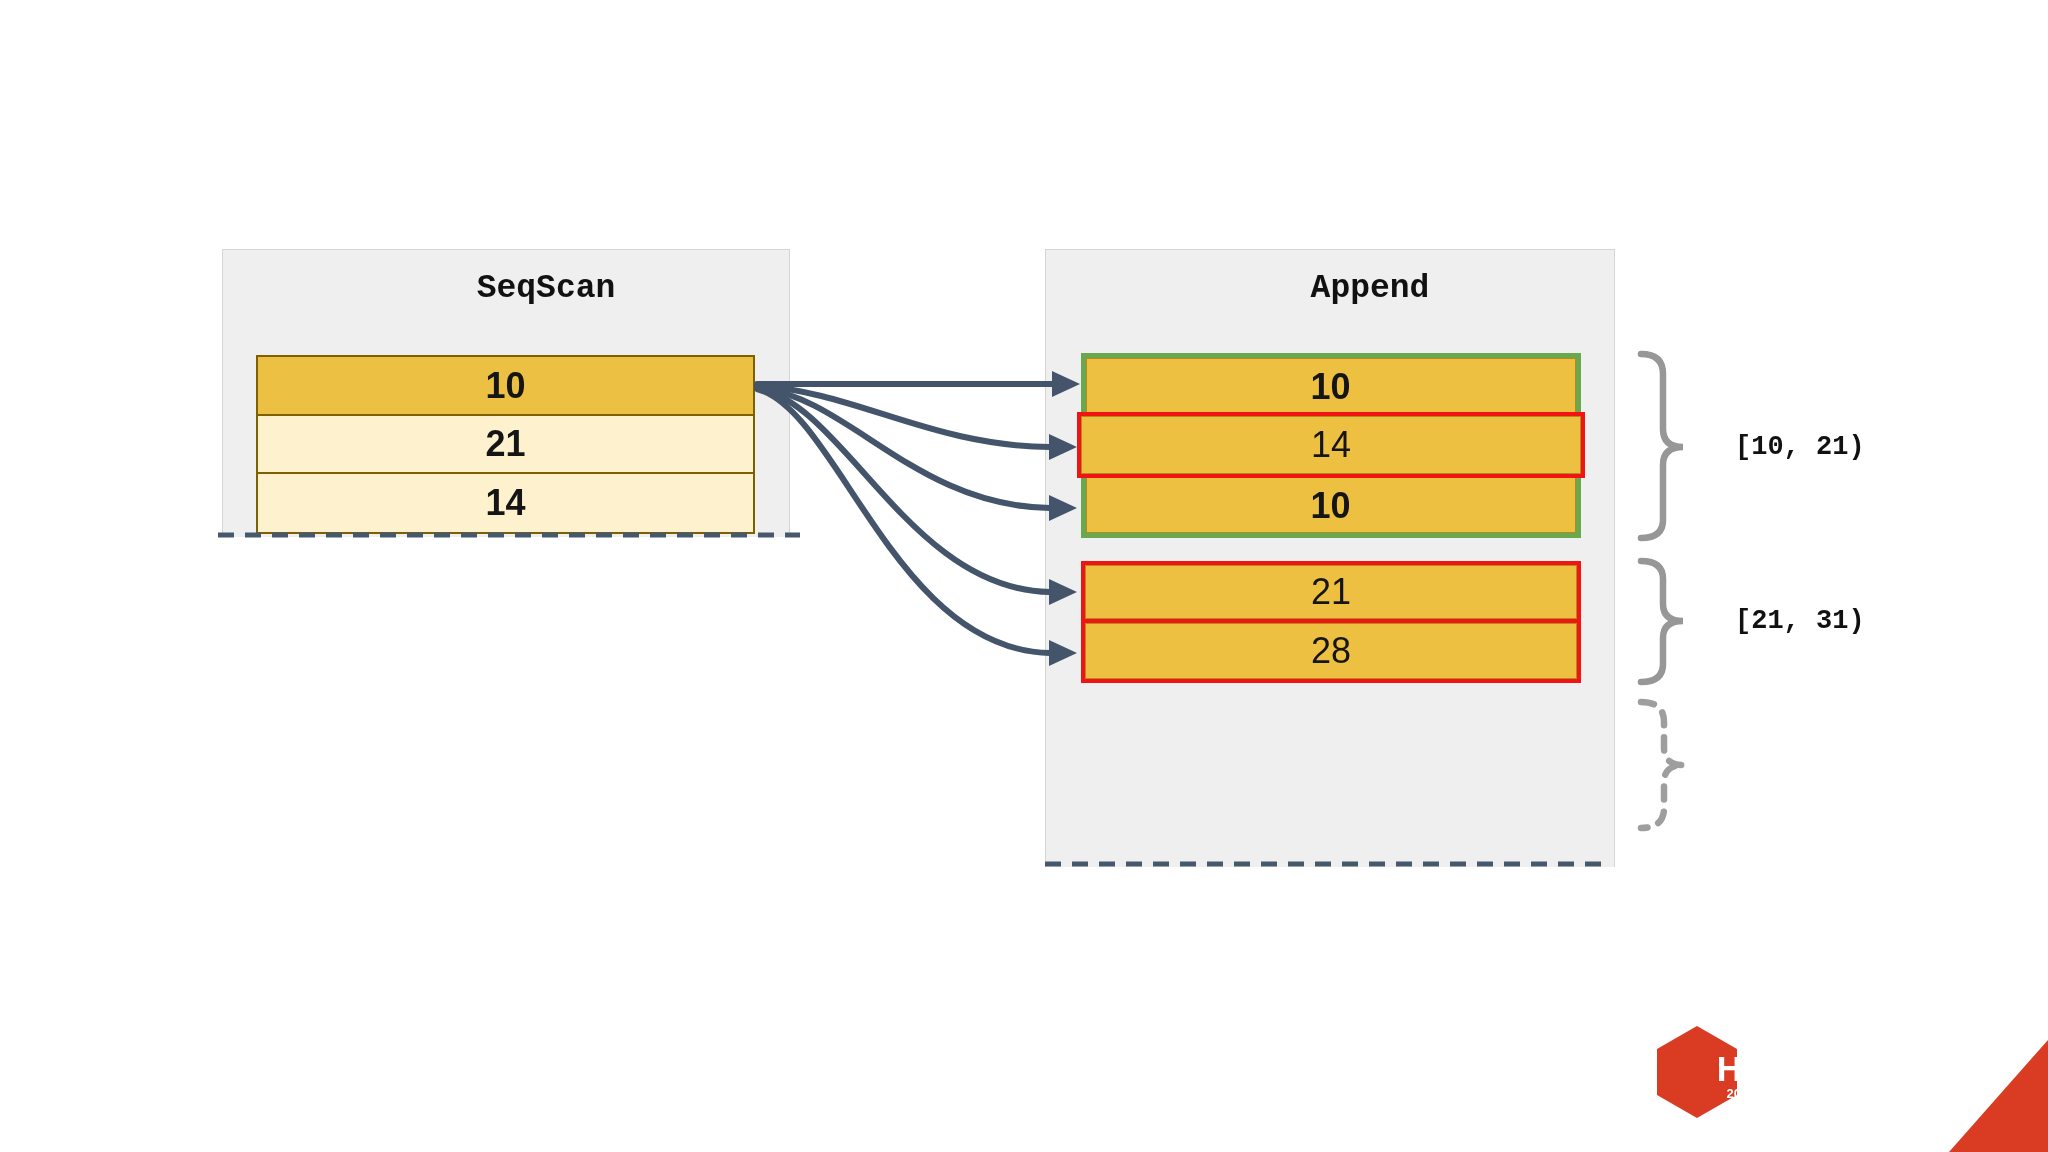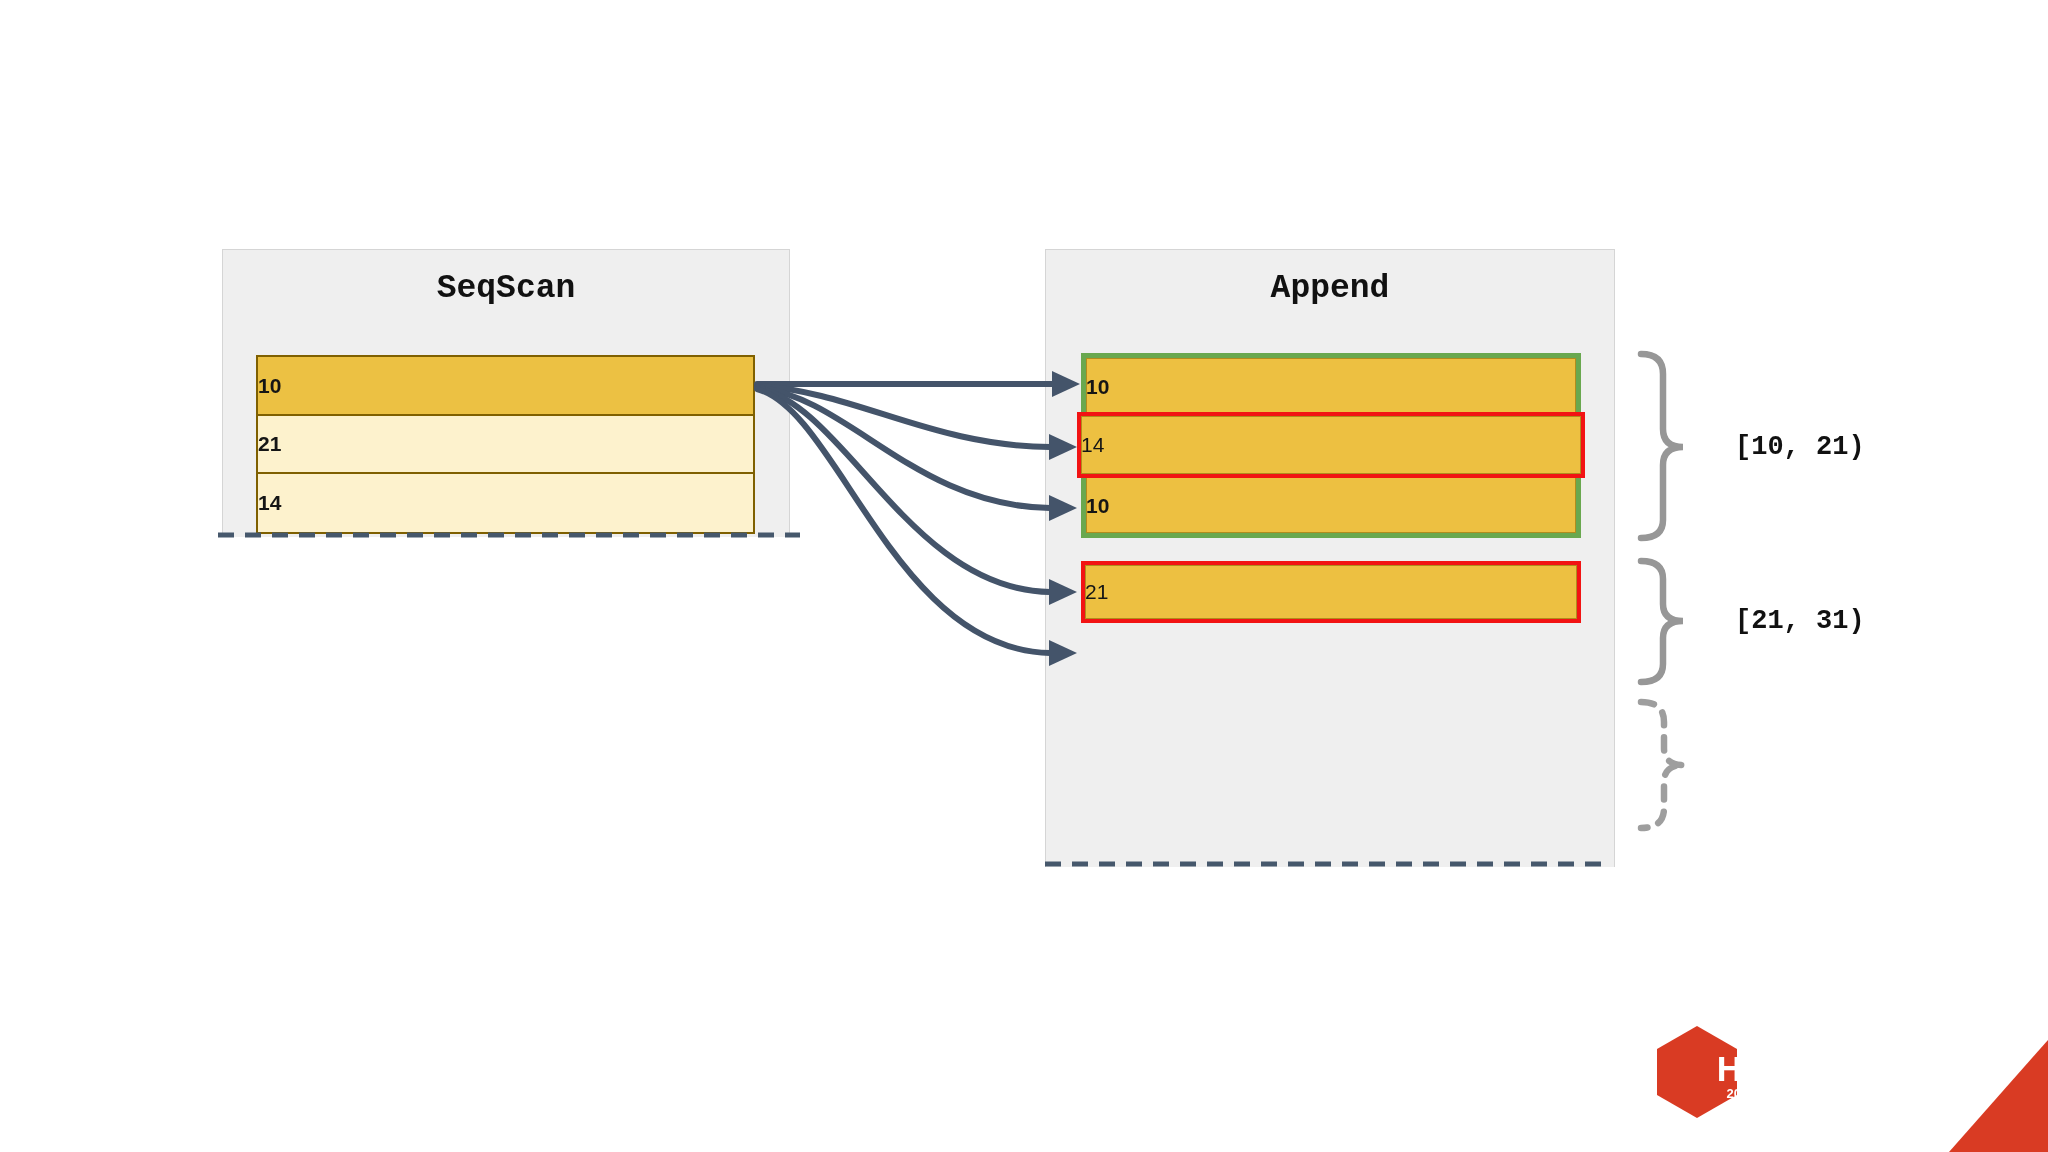--- a/index.html
+++ b/index.html
@@ -5,24 +5,24 @@
   html,body{margin:0;padding:0;background:#ffffff;}
   #slide{
     position:relative;width:2048px;height:1152px;background:#ffffff;overflow:hidden;
     font-family:"Liberation Sans","DejaVu Sans",sans-serif;color:#161616;
   }
   .panel{
     position:absolute;background:#efefef;border:1px solid #d5d5d5;border-bottom:none;
   }
   .panel-title{
     position:absolute;left:0;top:20px;width:100%;text-align:center;
-    font-family:"Liberation Mono","DejaVu Sans Mono",monospace;font-weight:bold;font-size:33px;color:#111;
+    font-family:"Liberation Mono","DejaVu Sans Mono",monospace;font-weight:bold;font-size:33px;color:#111;padding-left:40px;
   }
   .num{
-    position:absolute;font-size:21px;color:#151515;
+    position:absolute;text-align:center;font-size:36px;color:#151515;
     box-sizing:border-box;
   }
   .bold{font-weight:bold;}
   .sq-row{border:2px solid #7f6000;}
   .sq-row-1{background:#ecc143;}
   .sq-row-2,.sq-row-3{background:#fdf2cd;}
   .green-group{
     position:absolute;left:1081px;top:353px;width:500px;height:185px;box-sizing:border-box;
     background:#edc041;border:5px solid #69a84f;box-shadow:inset 0 0 0 1px rgba(127,96,0,.55);
   }
@@ -57,20 +57,21 @@
   <div class="panel" style="left:1045px;top:249px;width:568px;height:617px;">
     <div class="panel-title">Append</div>
   </div>
 
   <div class="green-group"></div>
   <div class="num bold" style="left:1086px;top:358px;width:489px;height:57px;line-height:57px;z-index:4;">10</div>
   <div class="num red-box" style="left:1077px;top:412px;width:508px;height:66px;line-height:58px;z-index:5;">14</div>
   <div class="num bold" style="left:1086px;top:478px;width:489px;height:55px;line-height:55px;z-index:4;">10</div>
 
   <div class="num red-box" style="left:1081px;top:561px;width:500px;height:62px;line-height:54px;z-index:4;">21</div>
+  <div class="num red-box" style="left:1081px;top:619px;width:500px;height:64px;line-height:56px;z-index:3;">28</div>
 
   <div class="range-label" style="left:1735px;top:430px;">[10, 21)</div>
   <div class="range-label" style="left:1735px;top:604px;">[21, 31)</div>
 
   <svg class="overlay" width="2048" height="1152" viewBox="0 0 2048 1152">
 
     <line x1="218" y1="535" x2="800" y2="535" stroke="#46586c" stroke-width="5" stroke-dasharray="16 11"></line>
     <line x1="1045" y1="864" x2="1612" y2="864" stroke="#46586c" stroke-width="5" stroke-dasharray="16 11"></line>
 
     <g stroke="#44546a" stroke-width="6" fill="none" stroke-linecap="round">

